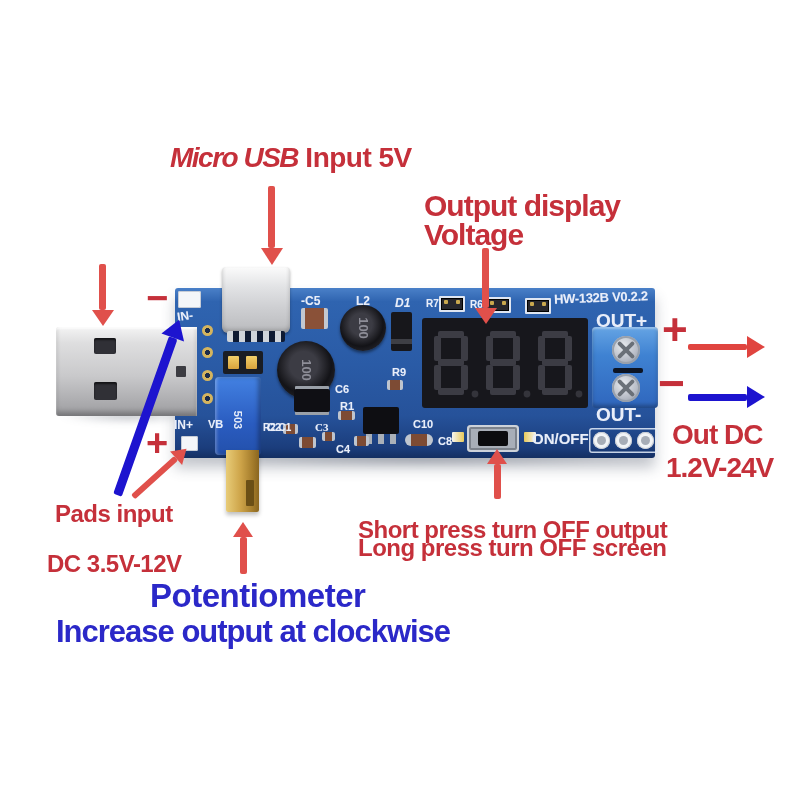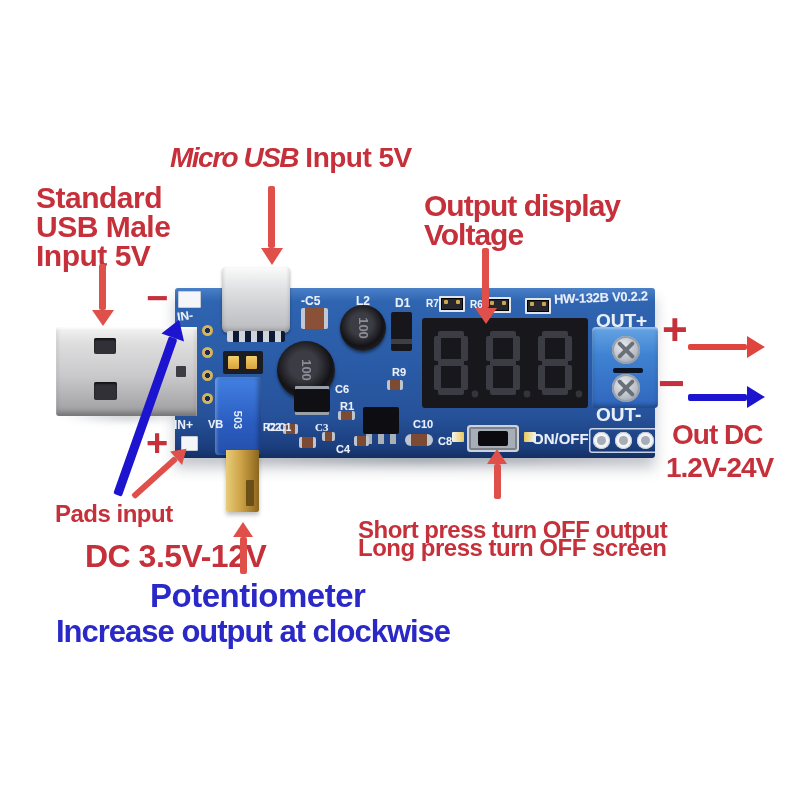--- a/index.html
+++ b/index.html
@@ -70,21 +70,21 @@
     <div class="hole" style="left:27px;top:105px;"></div>
 
     <div class="silk" style="left:126px;top:7px;font-size:12px;">-C5</div>
     <div class="cap" style="left:126px;top:20px;width:27px;height:21px;"></div>
 
     <div class="silk" style="left:181px;top:7px;font-size:12px;">L2</div>
     <div class="ind" style="left:165px;top:17px;width:46px;height:46px;">
       <span>100</span>
     </div>
 
-    <div class="silk" style="left:220px;top:9px;font-size:12px;">D1</div>
+    <div class="silk" style="left:220px;top:9px;font-size:12px;font-style:italic;">D1</div>
     <div class="abs" style="left:216px;top:24px;width:21px;height:39px;background:linear-gradient(180deg,#17171b 0 70%,#3e3f45 70% 82%,#17171b 82%);border-radius:2px;"></div>
 
     <div class="silk" style="left:251px;top:11px;font-size:10px;">R7</div>
     <div class="rbox" style="left:264px;top:8px;">
         <i style="left:3px;"></i>
         <i style="right:3px;"></i>
       </div>
     <div class="silk" style="left:295px;top:12px;font-size:10px;">R6</div>
     <div class="rbox" style="left:310px;top:9px;">
         <i style="left:3px;"></i>
@@ -225,43 +225,38 @@
               box-shadow:inset 0 2px 2px rgba(255,255,255,.7), inset 0 -4px 5px rgba(0,0,0,.22);">
     <div class="abs" style="left:38px;top:11px;width:22px;height:16px;background:#303036;border-radius:2px;box-shadow:inset 0 2px 2px rgba(0,0,0,.6);"></div>
     <div class="abs" style="left:38px;top:55px;width:23px;height:18px;background:#303036;border-radius:2px;box-shadow:inset 0 2px 2px rgba(0,0,0,.6);"></div>
     <div class="abs" style="left:120px;top:39px;width:10px;height:11px;background:#3c3c42;border-radius:1px;"></div>
   </div>
 
   <div class="lbl red" style="left:170px;top:144px;font-size:28px;">
     <span style="font-style:italic;letter-spacing:-1.5px;">Micro USB</span><span> Input 5V</span>
   </div>
 
-  <div class="lbl red" style="left:36px;top:183px;font-size:30px;line-height:29px;">
-    <div>Standard</div>
-    <div>USB Male</div>
-    <div>Input 5V</div>
-  </div>
 
   <div class="lbl red" style="left:424px;top:191px;font-size:30px;line-height:29px;letter-spacing:-1px;">
     <div>Output display</div>
     <div>Voltage</div>
   </div>
 
   <div class="lbl red" style="left:146px;top:279px;font-size:38px;">−</div>
   <div class="lbl red" style="left:146px;top:424px;font-size:38px;">+</div>
   <div class="lbl red" style="left:662px;top:308px;font-size:44px;">+</div>
   <div class="lbl red" style="left:658px;top:360px;font-size:46px;">−</div>
 
   <div class="lbl red" style="left:672px;top:418px;font-size:28px;line-height:33px;letter-spacing:-1px;">
     <div>Out DC</div>
     <div style="margin-left:-6px;">1.2V-24V</div>
   </div>
 
   <div class="lbl red" style="left:55px;top:502px;font-size:24px;">Pads input</div>
-  <div class="lbl red" style="left:47px;top:540px;font-size:32px;margin-left:38px;">DC 3.5V-12V</div>
+  <div class="lbl red" style="left:47px;top:552px;font-size:24px;">DC 3.5V-12V</div>
 
   <div class="lbl red" style="left:358px;top:518px;font-size:24px;">Short press turn OFF output</div>
   <div class="lbl red" style="left:358px;top:536px;font-size:24px;">Long press turn OFF screen</div>
 
   <div class="lbl blue" style="left:150px;top:579px;font-size:33px;font-weight:bold;">Potentiometer</div>
   <div class="lbl blue" style="left:56px;top:616px;font-size:31px;font-weight:bold;letter-spacing:-1px;">Increase output at clockwise</div>
 
   <div class="arrow" style="--c:#e0504b;--t:7px;--hh:11px;--hl:17px;left:272px;top:175px;width:79px;height:22px;transform:rotate(90deg);">
     <div class="shaft"></div>
       <div class="head"></div>

